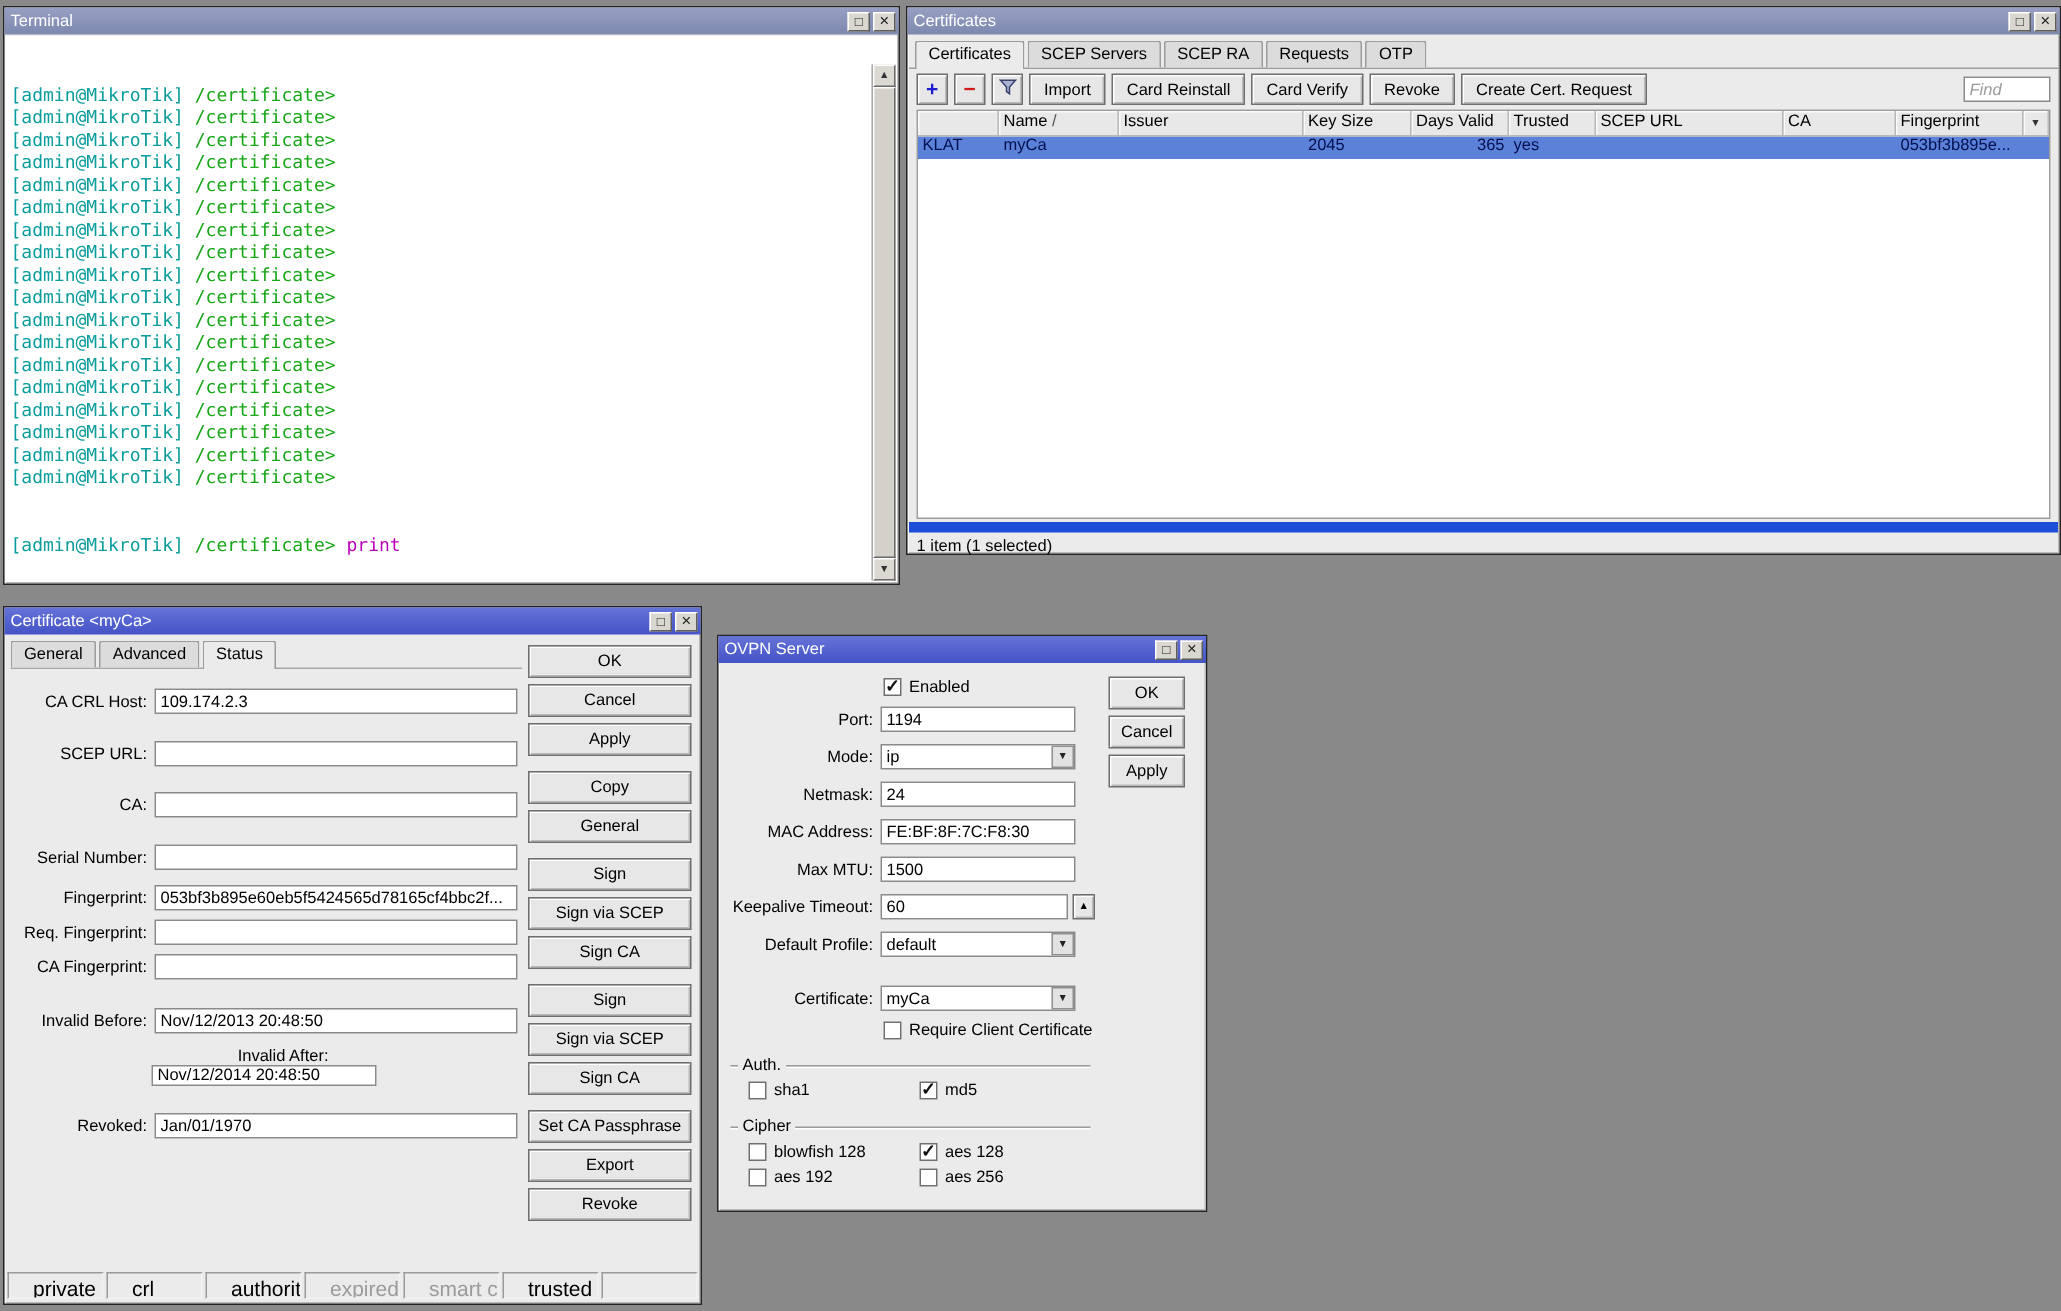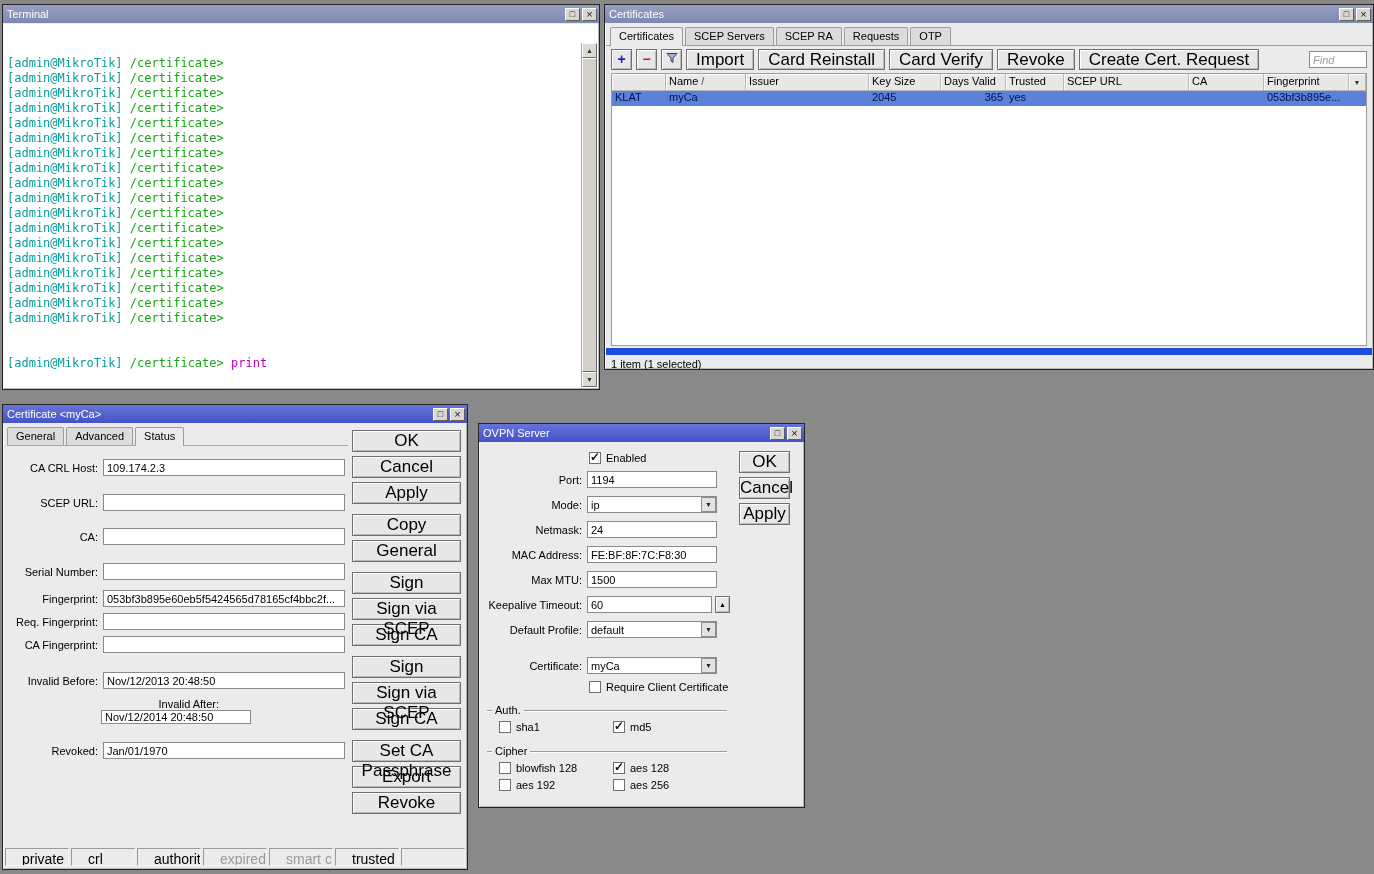--- a/index.html
+++ b/index.html
@@ -30,21 +30,21 @@
     background:#dad7d0; border:1px solid; border-color:#fff #5d5d5d #5d5d5d #fff;
     font-size:9px; line-height:11px; text-align:center; color:#1a1a1a; cursor:default;
     font-family:inherit; padding:0;
   }
   .tb-btn.x { font-size:11px; line-height:10px; }
 
   
   .btn3d {
     background:#e7e7e7; border:1px solid #6f6f6f;
     box-shadow: inset 1px 1px 0 #ffffff, inset -1px -1px 0 #b9b9b9;
-    font-size:17px; font-family:inherit; color:#000; text-align:center; cursor:default;
+    font-size:11px; font-family:inherit; color:#000; text-align:center; cursor:default;
   }
   .tinput {
     height:17px; border:1px solid #8a8a8a; background:#fff;
     font-size:11px; font-family:inherit; padding:0 3px; color:#000;
   }
   .checkbox {
     display:inline-block; width:12px; height:12px; background:#fff;
     border:1px solid #6f6f6f; position:relative; vertical-align:-2px; flex:none;
   }
   .checkbox.checked::after {

